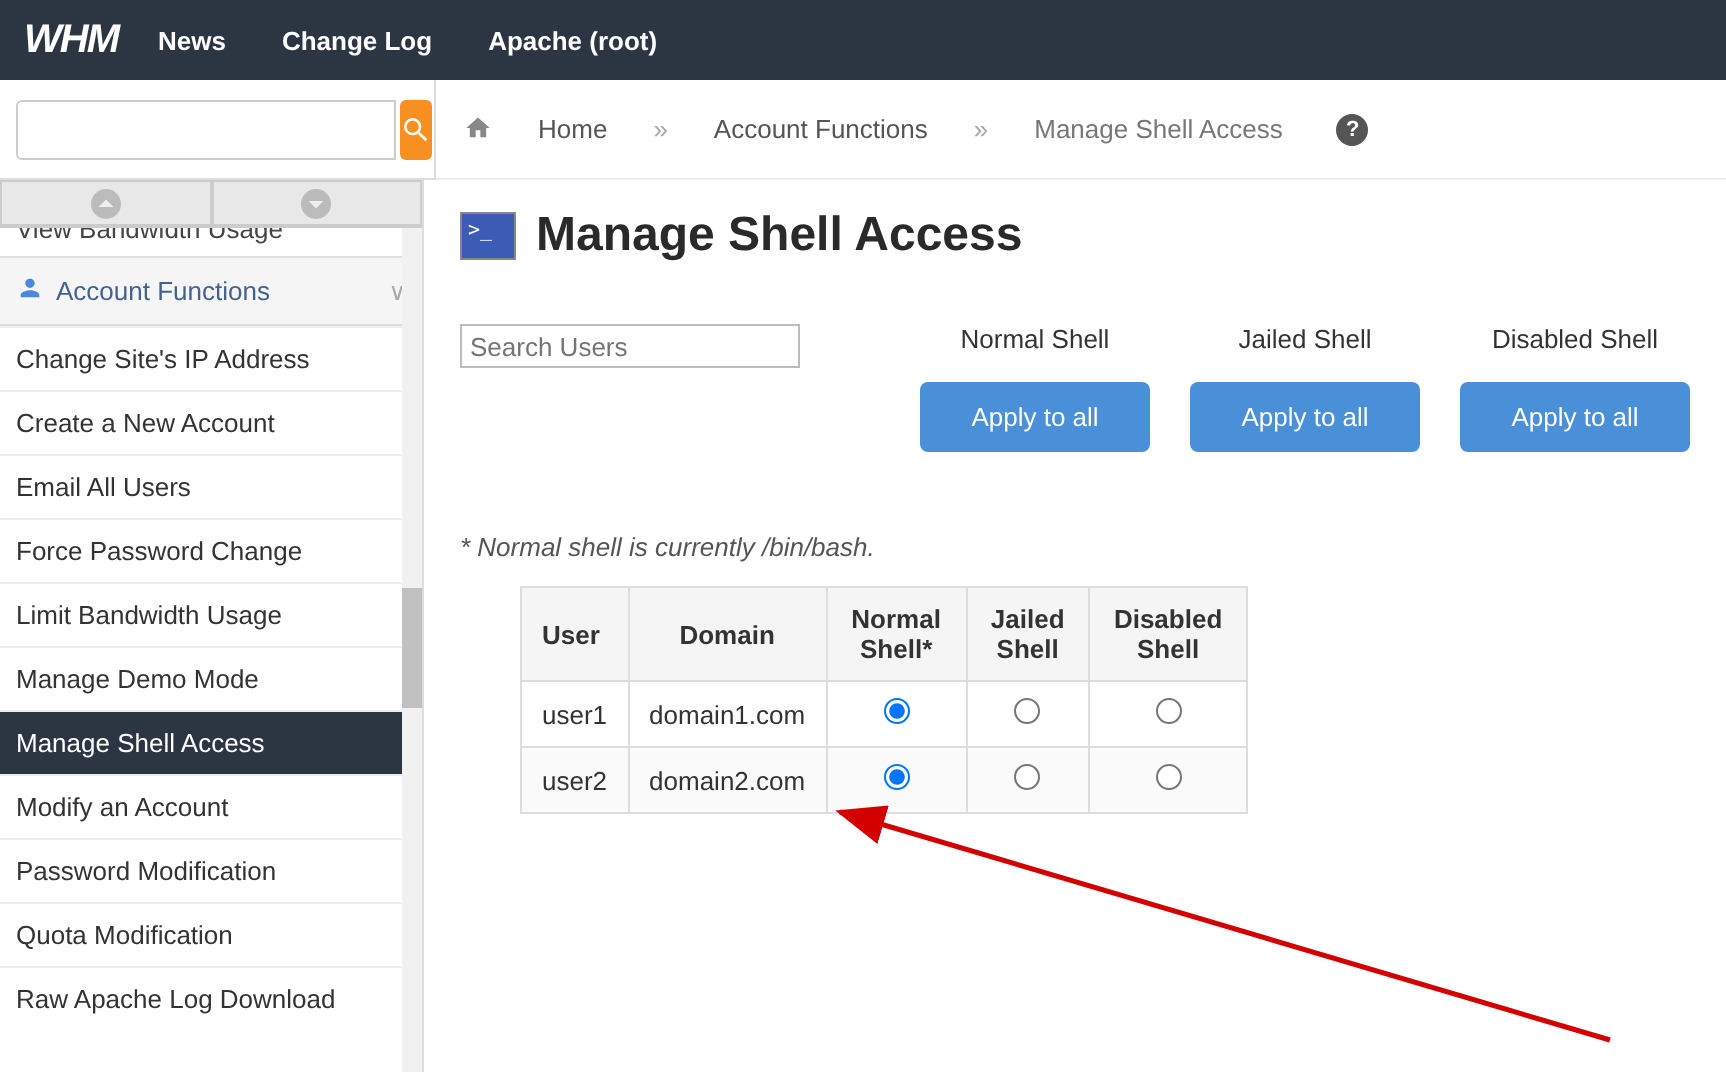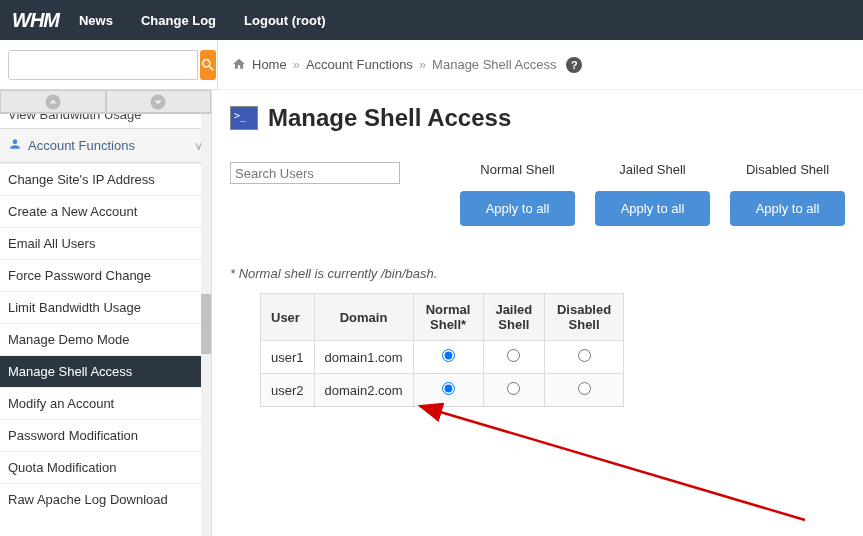--- a/index.html
+++ b/index.html
@@ -10,21 +10,21 @@
   .logo { font-weight: bold; font-style: italic; font-size: 20px; letter-spacing: -1px; margin-right: 20px; }
   .topnav { display: flex; gap: 28px; }
   .topnav a { color: #fff; text-decoration: none; font-size: 13px; font-weight: 600; }
 
   
   .row2 { display: flex; height: 50px; }
   .searchwrap { width: 218px; background: #fff; border-right: 1px solid #ddd; display: flex; align-items: center; padding: 8px; border-bottom: 1px solid #ddd; }
   .searchbox { flex: 1; height: 30px; border: 1px solid #ccc; border-radius: 3px 0 0 3px; padding: 0 6px; font-size: 13px; }
   .searchbtn { width: 30px; height: 30px; background: #f79020; border: none; border-radius: 3px; margin-left: 2px; display: flex; align-items: center; justify-content: center; cursor: pointer; }
   .searchbtn svg { width: 16px; height: 16px; fill: #fff; }
-  .breadcrumb { flex: 1; display: flex; align-items: center; padding: 0 14px; color: #777; font-size: 13px; gap: 6px; border-bottom: 1px solid #eee; }
+  .breadcrumb { flex: 1; display: flex; align-items: center; padding: 0 14px; color: #777; font-size: 13px; gap: 23px; border-bottom: 1px solid #eee; }
   .breadcrumb a { color: #555; text-decoration: none; }
   .breadcrumb .sep { color: #aaa; }
   .help-icon { width: 16px; height: 16px; background: #555; color: #fff; border-radius: 50%; display: inline-flex; align-items: center; justify-content: center; font-size: 11px; font-weight: bold; margin-left: 4px; }
   .home-icon svg { width: 14px; height: 14px; fill: #888; vertical-align: -2px; }
 
   
   .layout { display: flex; height: calc(536px - 40px - 50px); }
   .sidebar { width: 218px; border-right: 1px solid #ddd; display: flex; flex-direction: column; background: #fff; }
   .collapse-bar { height: 24px; background: #eee; display: flex; border-bottom: 1px solid #ccc; }
   .collapse-half { flex: 1; display: flex; align-items: center; justify-content: center; border: 1px solid #ccc; background: #e8e8e8; }
@@ -72,21 +72,21 @@
   .arrow-overlay { position:absolute; pointer-events:none; top:0; left:0; width:100%; height:100%; }
 </style>
 </head>
 <body>
 
 <div class="topbar">
   <span class="logo">WHM</span>
   <div class="topnav">
     <a href="#">News</a>
     <a href="#">Change Log</a>
-    <a href="#">Logout (root)</a>
+    <a href="#">Apache (root)</a>
   </div>
 </div>
 
 <div class="row2">
   <div class="searchwrap">
     <input class="searchbox" placeholder="" style="">
     <button class="searchbtn">
       <svg viewBox="0 0 24 24">
           <path d="M15.5 14h-.79l-.28-.27A6.471 6.471 0 0016 9.5 6.5 6.5 0 109.5 16c1.61 0 3.09-.59 4.23-1.57l.27.28v.79l5 4.99L20.49 19l-4.99-5zM9.5 14C7.01 14 5 11.99 5 9.5S7.01 5 9.5 5 14 7.01 14 9.5 11.99 14 9.5 14z"></path>
         </svg>

